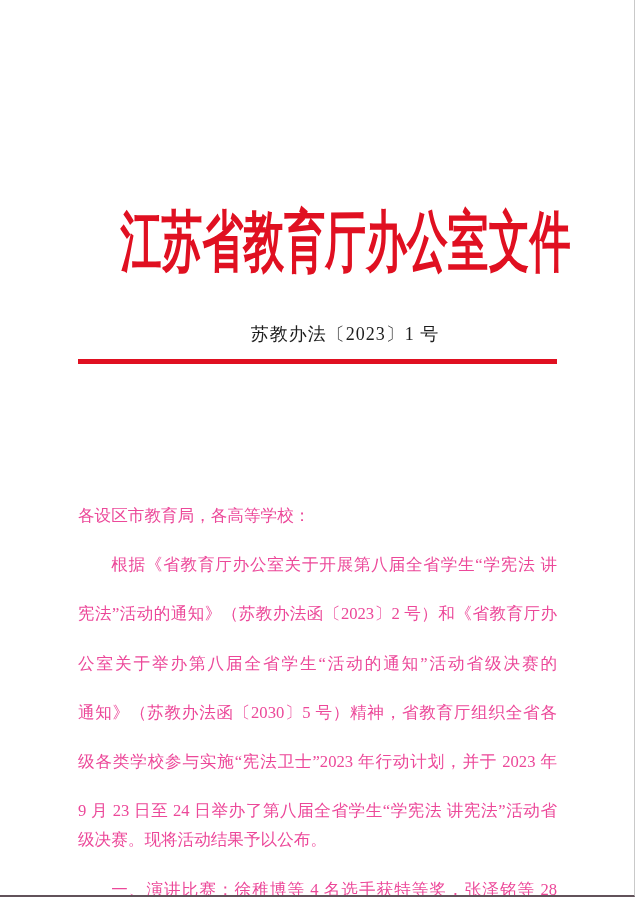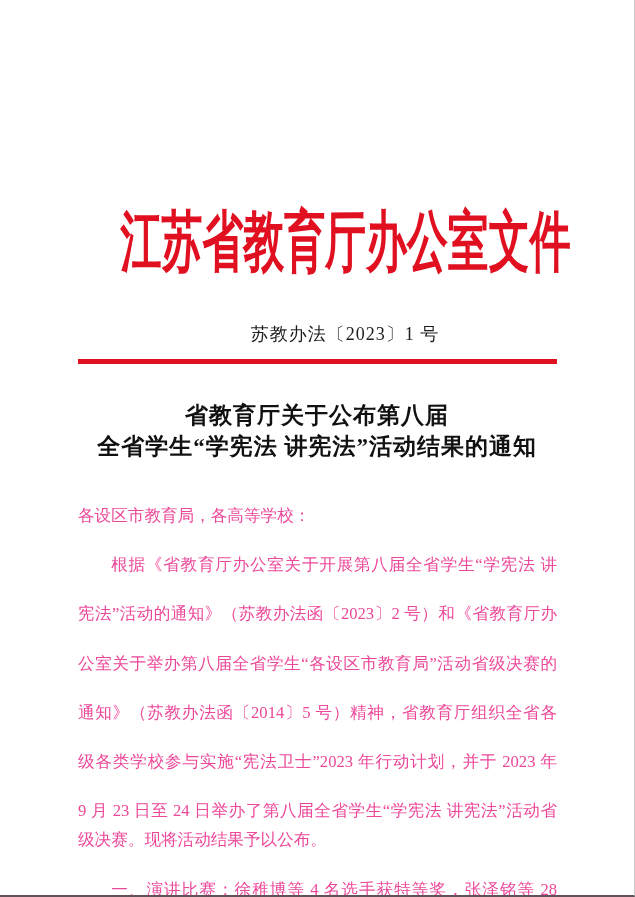--- a/index.html
+++ b/index.html
@@ -89,30 +89,26 @@
 <body>
 
 <div class="page">
 
   <div class="header-title">江苏省教育厅办公室文件</div>
 
   <div class="doc-number">苏教办法〔2023〕1 号</div>
 
   <div class="red-line"></div>
 
-  <div class="notice-title">
-    <div>省教育厅关于公布第八届</div>
-    <div>全省学生“学宪法 讲宪法”活动结果的通知</div>
-  </div>
 
   <div class="body-block" id="notice-body">
       <div class="body-line">各设区市教育局，各高等学校：</div>
       <div class="body-line fill indent">根据《省教育厅办公室关于开展第八届全省学生“学宪法 讲</div>
       <div class="body-line fill">宪法”活动的通知》（苏教办法函〔2023〕2 号）和《省教育厅办</div>
-      <div class="body-line fill">公室关于举办第八届全省学生“各设区市教育局”活动省级决赛的</div>
-      <div class="body-line fill">通知》（苏教办法函〔2014〕5 号）精神，省教育厅组织全省各</div>
+      <div class="body-line fill">公室关于举办第八届全省学生“活动的通知”活动省级决赛的</div>
+      <div class="body-line fill">通知》（苏教办法函〔2030〕5 号）精神，省教育厅组织全省各</div>
       <div class="body-line fill">级各类学校参与实施“宪法卫士”2023 年行动计划，并于 2023 年</div>
       <div class="body-line fill">9 月 23 日至 24 日举办了第八届全省学生“学宪法 讲宪法”活动省</div>
       <div class="body-line">级决赛。现将活动结果予以公布。</div>
       <div class="body-line fill indent">一、演讲比赛：徐稚博等 4 名选手获特等奖，张泽铭等 28</div>
     </div>
 
 </div>
 
 </body></html>

